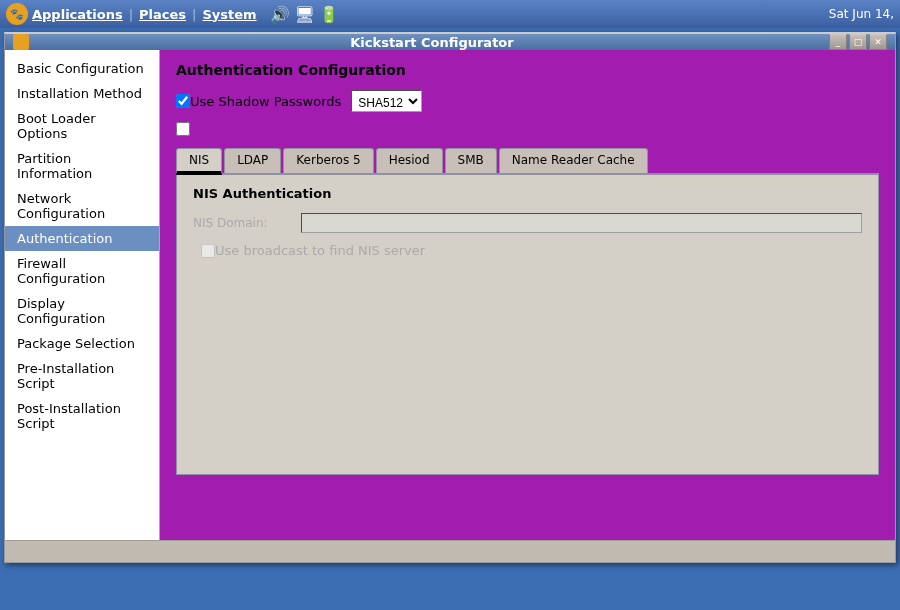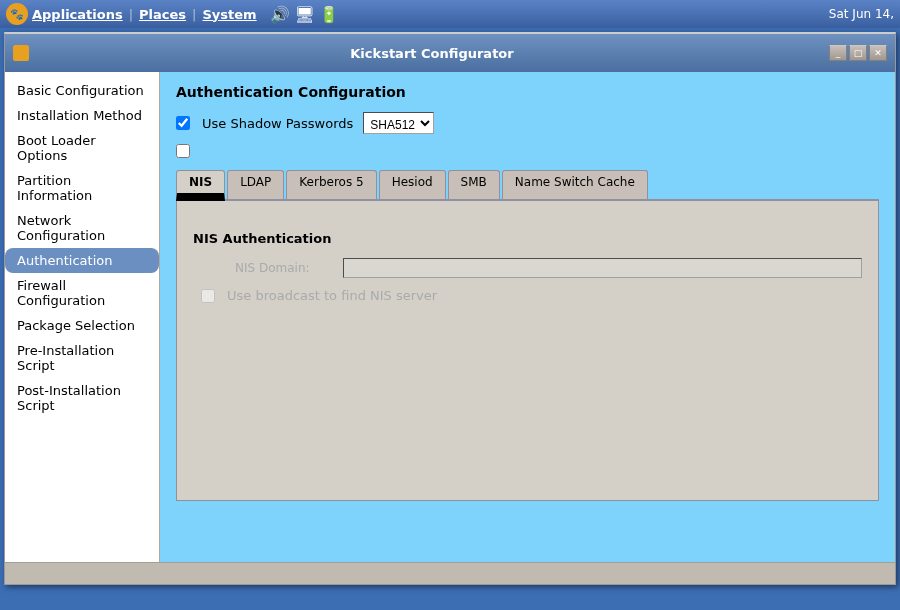--- a/index.html
+++ b/index.html
@@ -62,21 +62,21 @@
       margin: 4px auto;
       width: 892px;
       border: 1px solid #999;
       border-top: 2px solid #ccc;
       box-shadow: 2px 2px 6px rgba(0,0,0,0.5);
     }
 
     
     .titlebar {
       background: linear-gradient(to bottom, #6e91c0, #4a6fa0);
-      height: 38px;
+      height: 16px;
       display: flex;
       align-items: center;
       padding: 0 8px;
       color: #fff;
     }
     .titlebar-icon {
       width: 16px;
       height: 16px;
       background: #e8a020;
       border-radius: 2px;
@@ -137,49 +137,48 @@
     }
     .sidebar-item {
       padding: 5px 12px;
       cursor: pointer;
       font-size: 13px;
       color: #000;
     }
     .sidebar-item.active {
       background: #6a8fc0;
       color: #fff;
-      border-radius: 8px;
     }
 
     
     .content {
       flex: 1;
       padding: 12px 16px;
-      background: #7dd3fc;
+      background: #a21caf;
       overflow-y: auto;
     }
 
     .section-title {
       font-size: 14px;
       font-weight: bold;
       margin-bottom: 12px;
     }
 
     .row {
       display: flex;
       align-items: center;
       margin-bottom: 10px;
       gap: 10px;
     }
 
     
     .checkbox-label {
       display: flex;
       align-items: center;
-      gap: 12px;
+      gap: 0;
       cursor: pointer;
     }
     input[type="checkbox"] {
       width: 14px;
       height: 14px;
       margin: 0;
     }
 
     
     select {
@@ -202,31 +201,31 @@
       background: #c8c0b8;
       border: 1px solid #9090a0;
       border-bottom: none;
       cursor: pointer;
       font-size: 12px;
       margin-right: 2px;
       border-radius: 3px 3px 0 0;
     }
     .tab.active {
       background: #d4d0c8;
-      border-bottom: 8px solid #000000;
+      border-bottom: 4px solid #000000;
       margin-bottom: -2px;
-      font-weight: bold;
+      font-weight: normal;
     }
 
     
     .tab-panel {
       background: #d4d0c8;
       border: 1px solid #9090a0;
       border-top: none;
-      padding: 30px 16px;
+      padding: 11px 16px;
       min-height: 300px;
     }
 
     .tab-panel-title {
       font-size: 13px;
       font-weight: bold;
       margin-bottom: 12px;
     }
 
     .form-row {
@@ -248,21 +247,20 @@
       font-size: 12px;
       padding: 0 4px;
     }
     .form-input:disabled {
       background: #d8d8d0;
       color: #999;
     }
 
     .disabled-text {
       color: #aaa;
-      margin-left: 42px;
     }
 
     
     .statusbar {
       height: 22px;
       background: #c0bab0;
       border-top: 1px solid #a0a098;
     }
   </style>
 </head>
@@ -300,20 +298,21 @@
   <div class="main-area">
 
     <div class="sidebar">
       <div class="sidebar-item">Basic Configuration</div>
       <div class="sidebar-item">Installation Method</div>
       <div class="sidebar-item">Boot Loader Options</div>
       <div class="sidebar-item">Partition Information</div>
       <div class="sidebar-item">Network Configuration</div>
       <div class="sidebar-item active">Authentication</div>
       <div class="sidebar-item">Firewall Configuration</div>
+      <div class="sidebar-item">Display Configuration</div>
       <div class="sidebar-item">Package Selection</div>
       <div class="sidebar-item">Pre-Installation Script</div>
       <div class="sidebar-item">Post-Installation Script</div>
     </div>
 
     <div class="content">
       <div class="section-title">Authentication Configuration</div>
 
       <div class="row">
         <label class="checkbox-label">
@@ -332,21 +331,21 @@
           <input type="checkbox" style="">
         </label>
       </div>
 
       <div class="tabs-bar">
         <div class="tab active">NIS</div>
         <div class="tab">LDAP</div>
         <div class="tab">Kerberos 5</div>
         <div class="tab">Hesiod</div>
         <div class="tab">SMB</div>
-        <div class="tab">Name Switch Cache</div>
+        <div class="tab">Name Reader Cache</div>
       </div>
 
       <div class="tab-panel">
         <div class="tab-panel-title">NIS Authentication</div>
 
 
         <div class="form-row">
           <span class="form-label disabled-text">NIS Domain:</span>
           <input class="form-input" type="text" disabled="" style="">
         </div>

